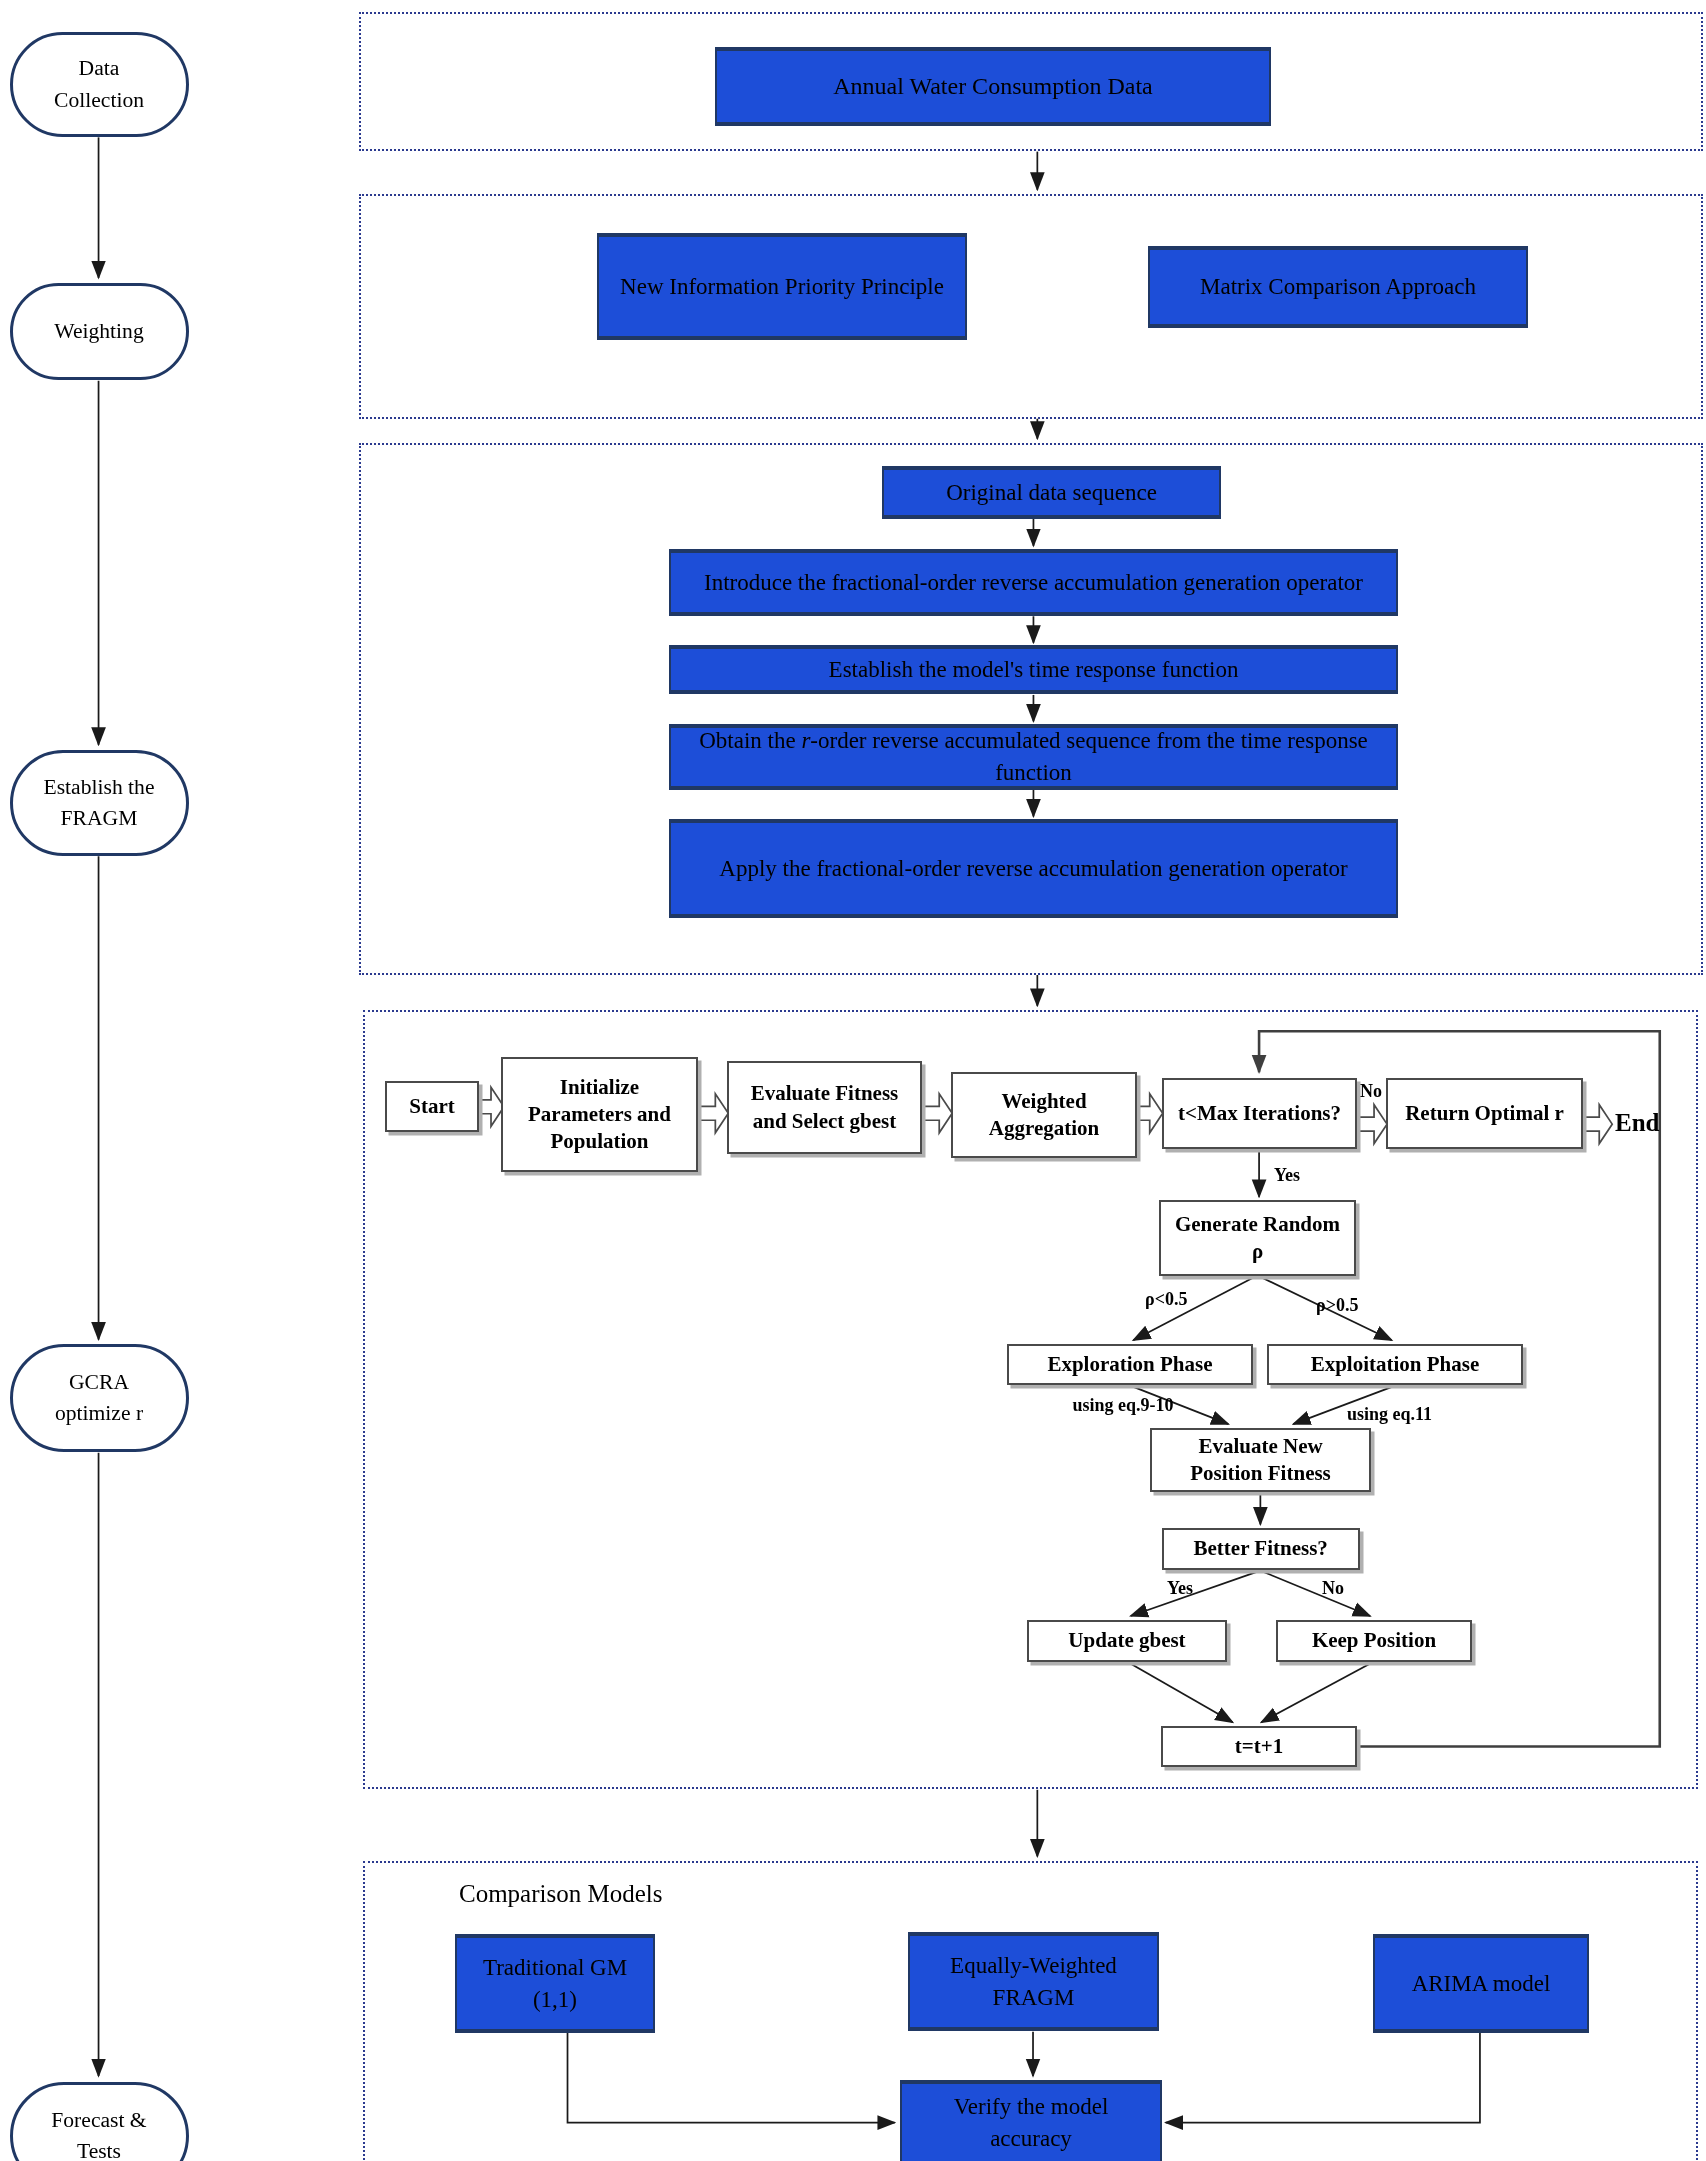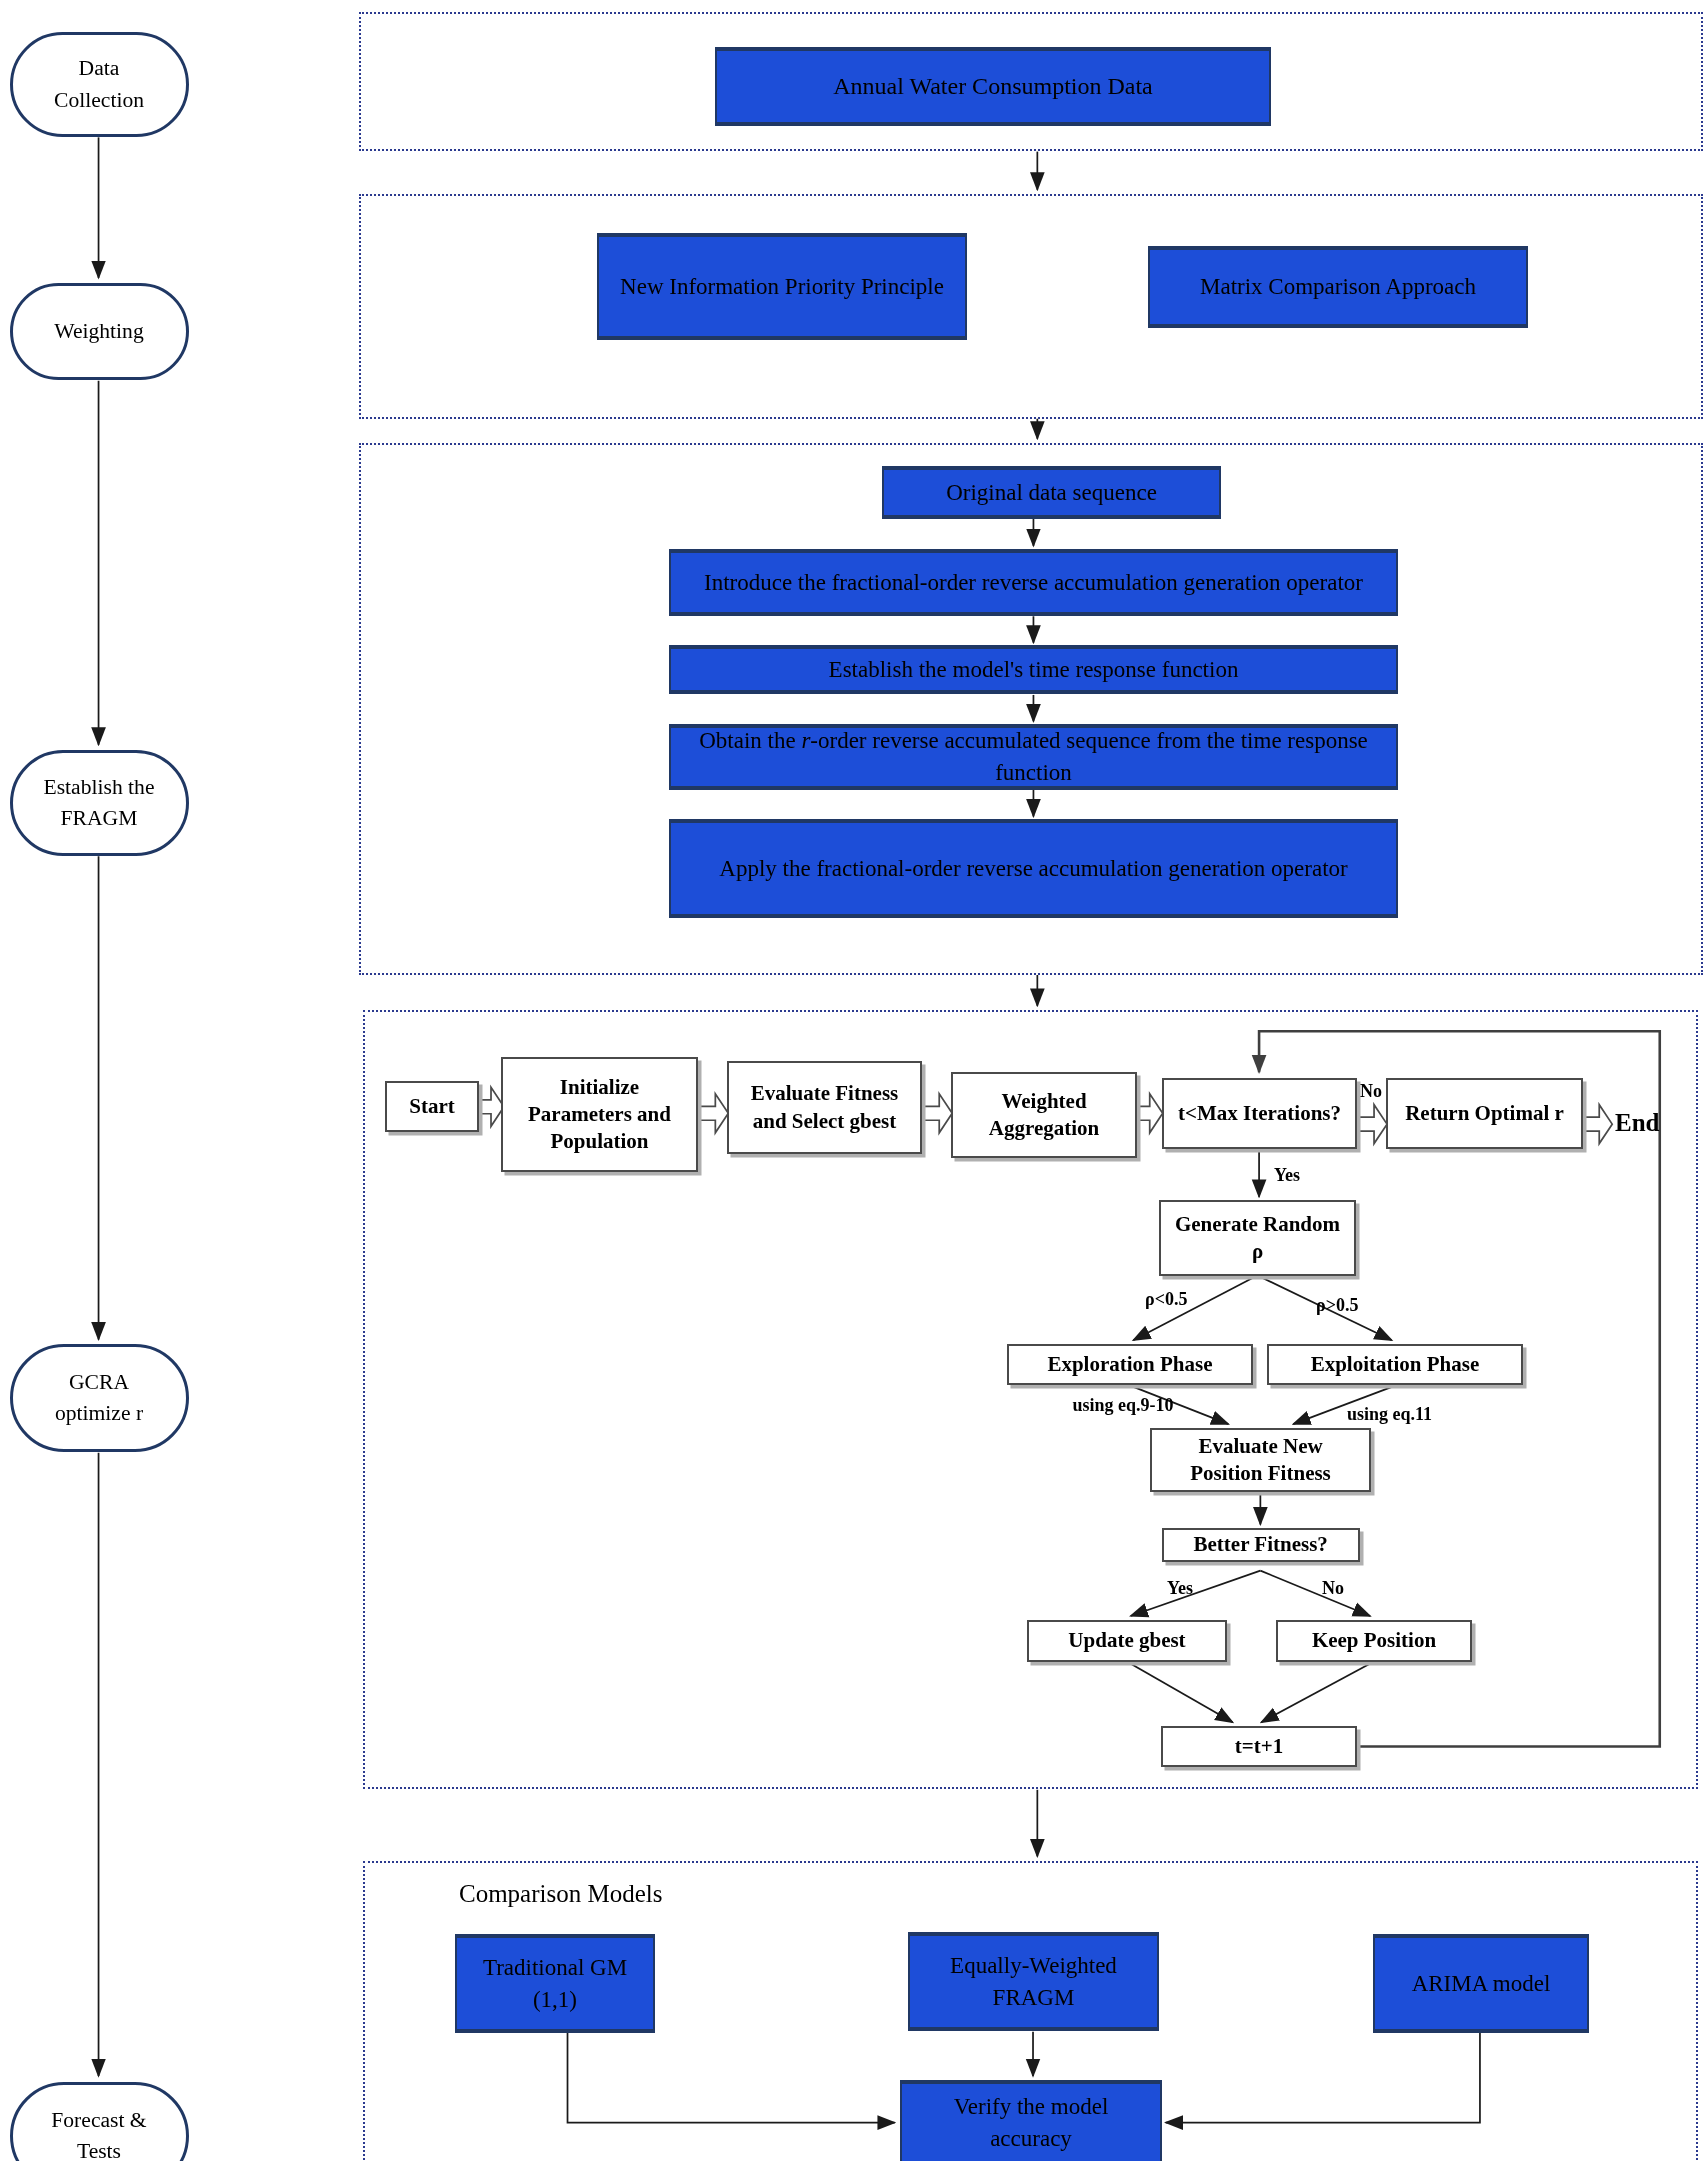--- a/index.html
+++ b/index.html
@@ -170,21 +170,21 @@
   <div class="gbox" style="left:1267px;top:1344px;width:256px;height:41px;">
       <span>Exploitation Phase</span>
     </div>
 
   <div class="flabel wrap" style="left:1067px;top:1395px;width:112px;"><span>using eq.9-10</span></div>
   <div class="flabel" style="left:1347px;top:1404px;"><span>using eq.11</span></div>
 
   <div class="gbox" style="left:1150px;top:1428px;width:221px;height:64px;">
       <span>Evaluate New Position Fitness</span>
     </div>
-  <div class="gbox" style="left:1162px;top:1528px;width:198px;height:34px;padding-left:8px;">
+  <div class="gbox" style="left:1162px;top:1528px;width:198px;height:42px;padding-left:8px;">
       <span>Better Fitness?</span>
     </div>
 
   <div class="flabel" style="left:1167px;top:1578px;"><span>Yes</span></div>
   <div class="flabel" style="left:1322px;top:1578px;"><span>No</span></div>
 
   <div class="gbox" style="left:1027px;top:1620px;width:200px;height:42px;">
       <span>Update gbest</span>
     </div>
   <div class="gbox" style="left:1276px;top:1620px;width:196px;height:42px;">

